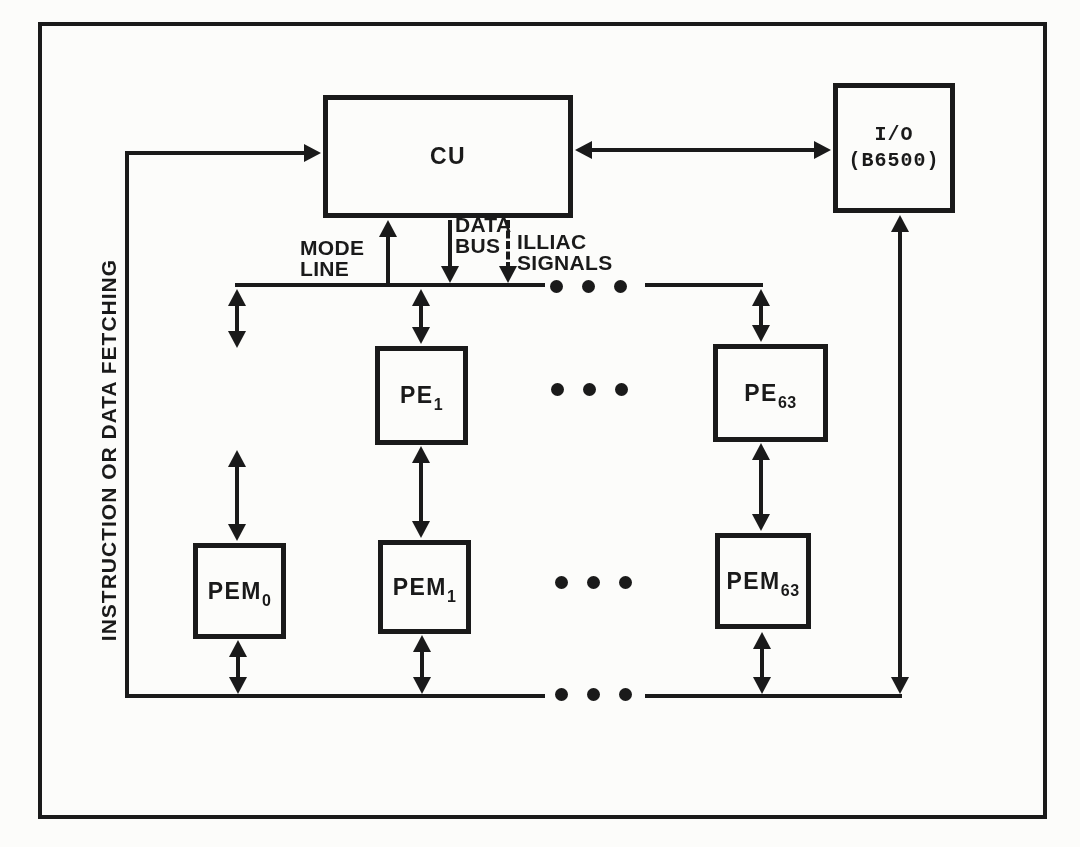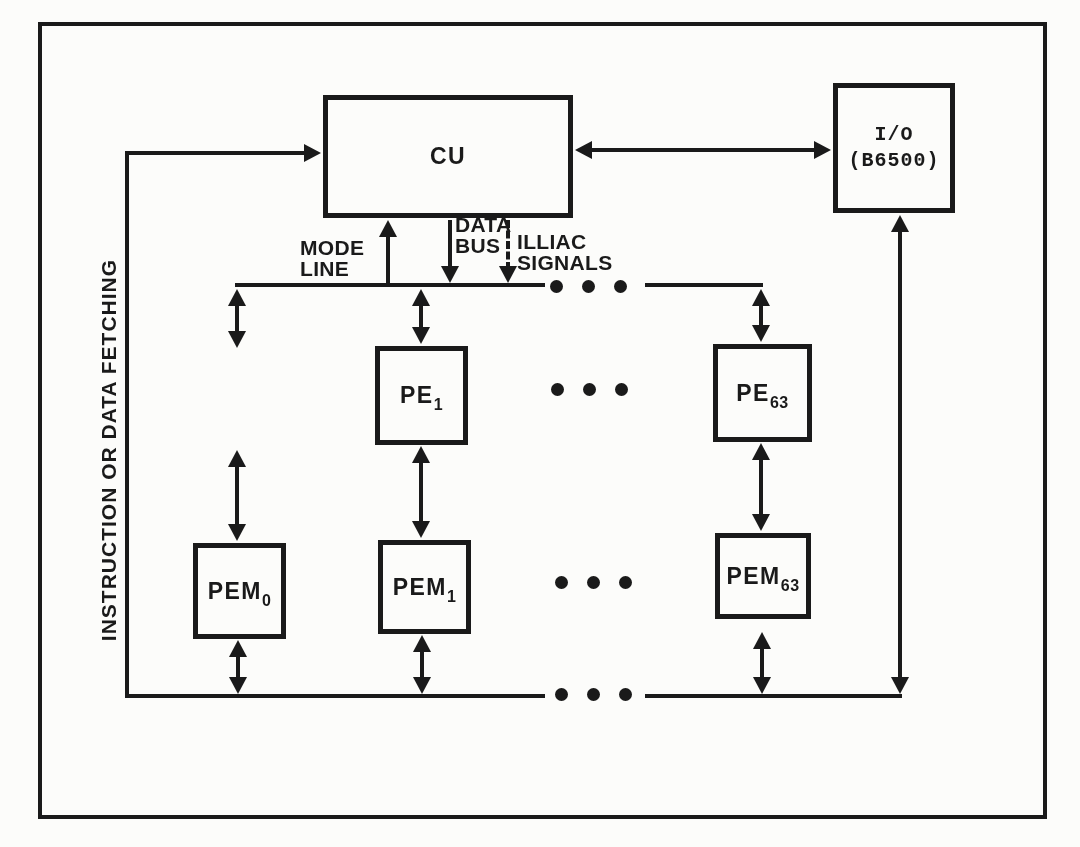--- a/index.html
+++ b/index.html
@@ -59,33 +59,33 @@
   <div class="box" style="left:833px; top:83px; width:122px; height:130px;">
     <span class="l2">I/O</span>
     <span class="l2">(B6500)</span>
   </div>
 
 
   <div class="box" style="left:375px; top:346px; width:93px; height:99px;">
     <span><span>PE</span><span class="sub">1</span></span>
   </div>
 
-  <div class="box" style="left:713px; top:344px; width:99px; height:98px;">
+  <div class="box" style="left:713px; top:344px; width:115px; height:98px;">
     <span><span>PE</span><span class="sub">63</span></span>
   </div>
 
   <div class="box" style="left:193px; top:543px; width:93px; height:96px;">
     <span><span>PEM</span><span class="sub">0</span></span>
   </div>
 
   <div class="box" style="left:378px; top:540px; width:93px; height:94px;">
     <span><span>PEM</span><span class="sub">1</span></span>
   </div>
 
-  <div class="box" style="left:715px; top:533px; width:96px; height:86px;">
+  <div class="box" style="left:715px; top:533px; width:96px; height:96px;">
     <span><span>PEM</span><span class="sub">63</span></span>
   </div>
 
   <div class="buslabel" style="left:300px; top:237px; width:84px; "><span>MODE</span><br><span>LINE</span></div>
 
   <div class="buslabel" style="left:455px; top:214px; width:60px;"><span>DATA</span><br><span>BUS</span></div>
 
   <div class="buslabel" style="left:517px; top:231px; width:110px;"><span>ILLIAC</span><br><span>SIGNALS</span></div>
 
   <div class="hline" style="left:125px; top:151px; width:181px;"></div>

